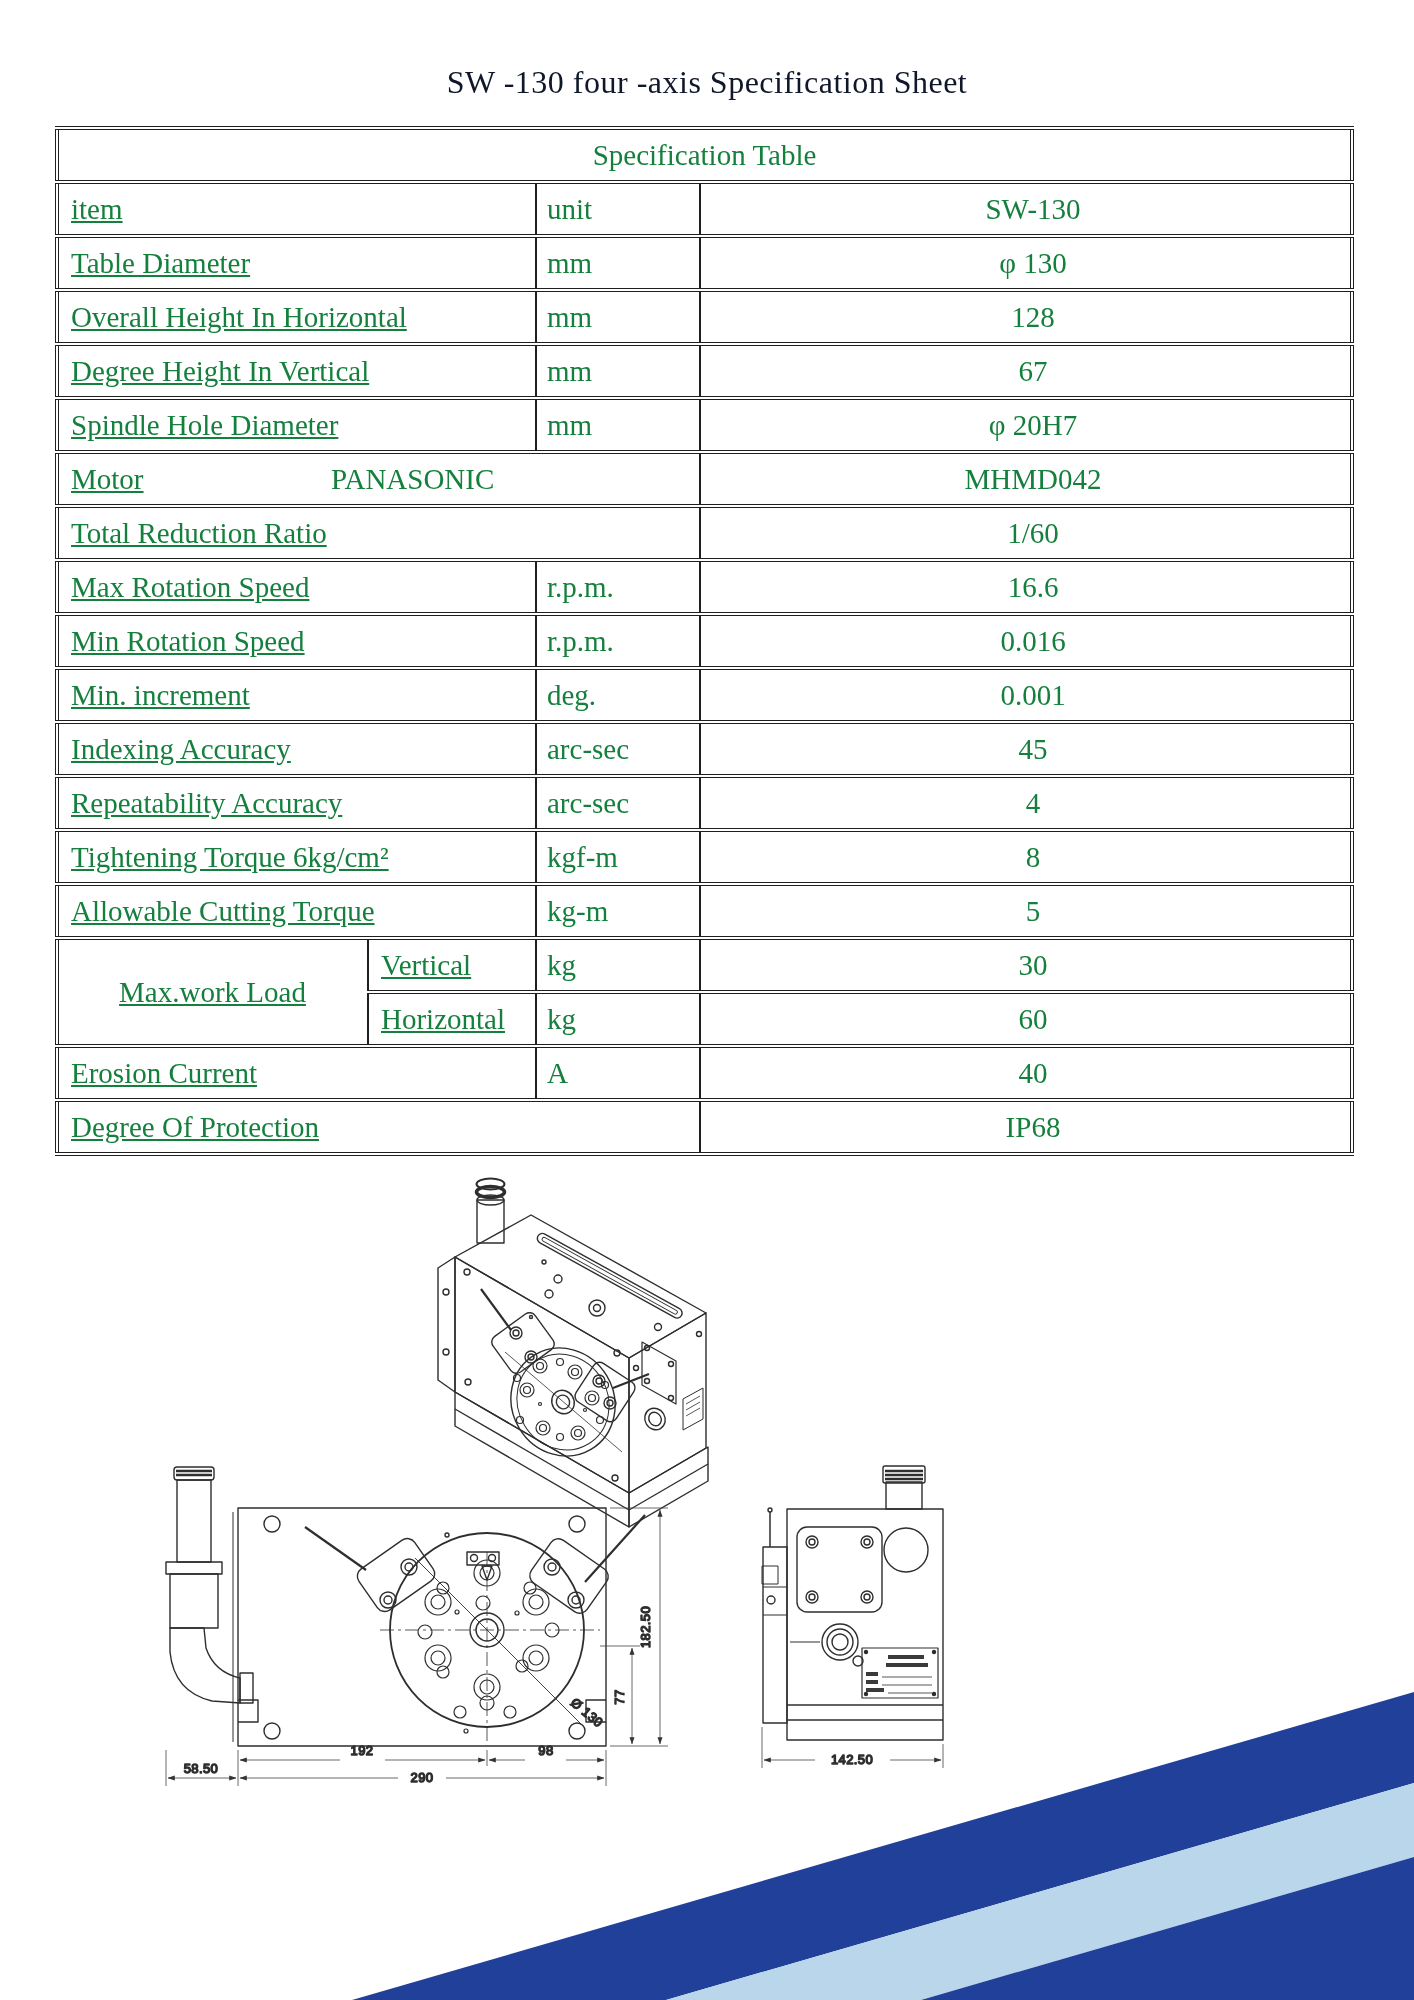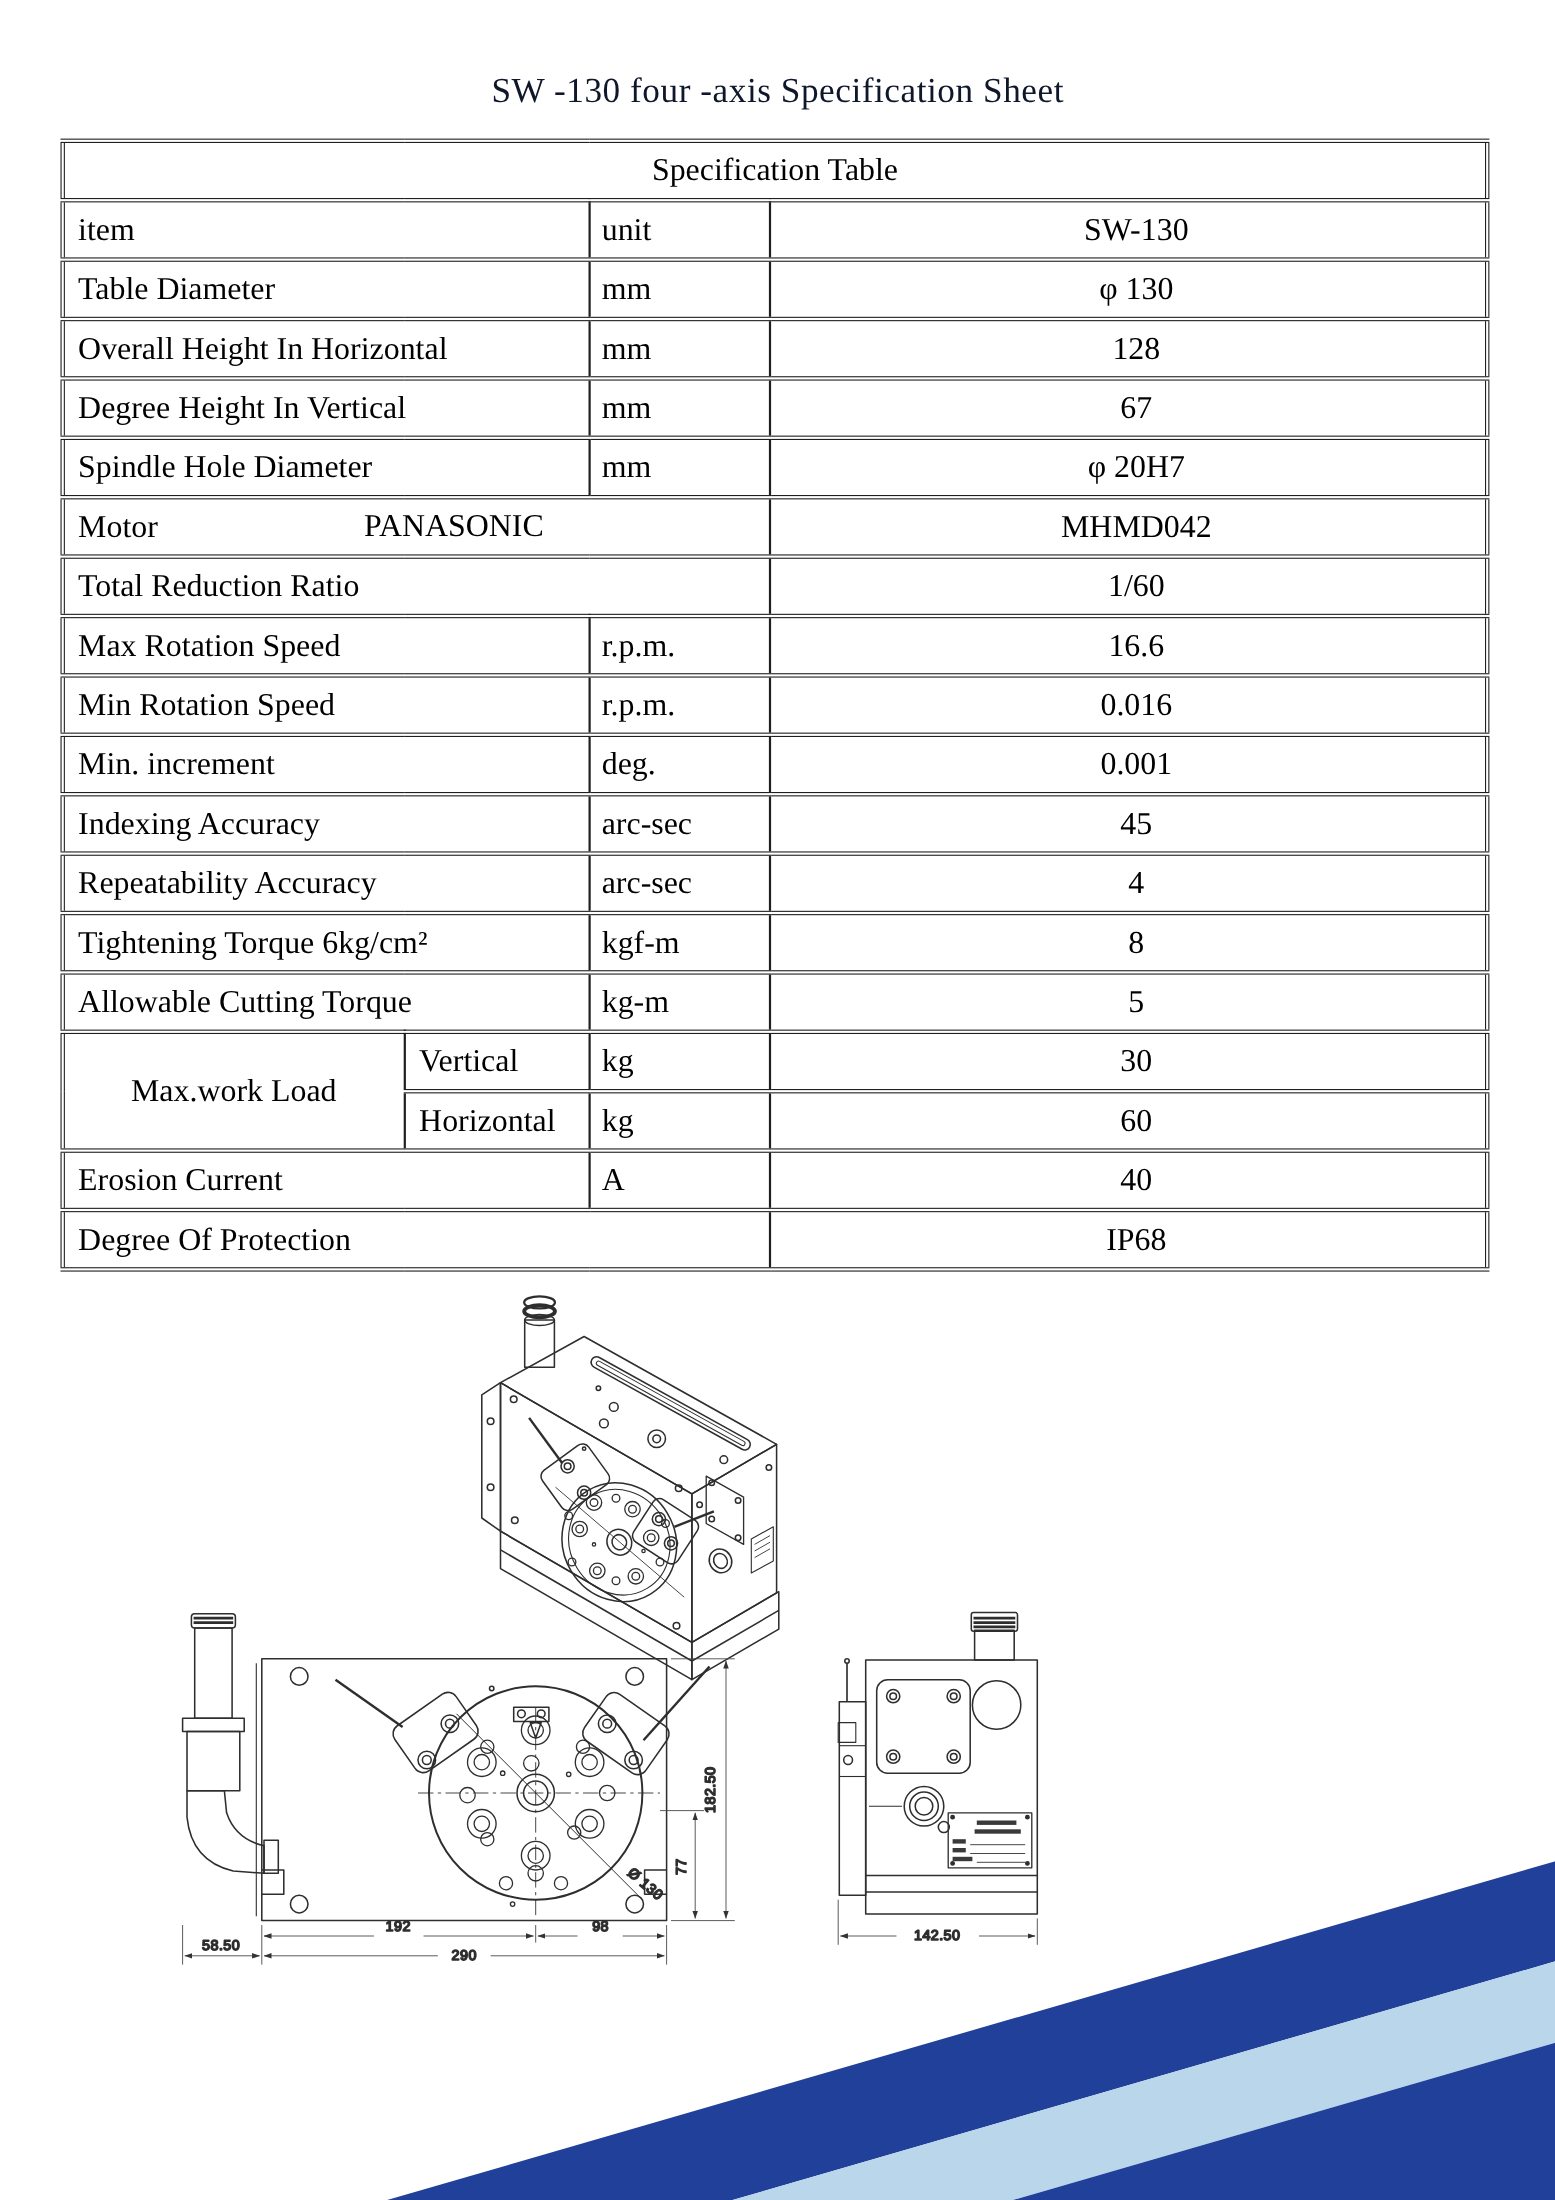--- a/index.html
+++ b/index.html
@@ -13,24 +13,24 @@
   }
   .spec-wrap{position:absolute;left:55px;top:126px;}
   table.spec{
     border-collapse:collapse;table-layout:fixed;width:1295px;
     border:4px double #1f1f1f;
   }
   table.spec td{
     border-left:2px solid #1f1f1f;border-right:2px solid #1f1f1f;
     border-top:4px double #1f1f1f;border-bottom:4px double #1f1f1f;
     font-size:29px;vertical-align:middle;overflow:hidden;white-space:nowrap;
-    height:48px;color:#000000;
+    height:48px;color:#15803d;
   }
   td.hdr{height:40px;text-align:center;font-size:29px;}
-  td.lbl{padding-left:12px;}
+  td.lbl{padding-left:12px;text-decoration:underline;}
   td.unit{padding-left:10px;}
   td.val{padding-left:16px;font-size:30px;text-align:center;}
   td.ctr{text-align:center;padding-left:0;}
   td.motor-cell{position:relative;}
   td.motor-cell .brand{position:absolute;left:272px;top:50%;transform:translateY(-50%);}
   svg text.dim{
     font-family:"Liberation Sans", sans-serif;font-size:13px;fill:#333;
     text-anchor:middle;letter-spacing:.4px;
   }
 </style>

